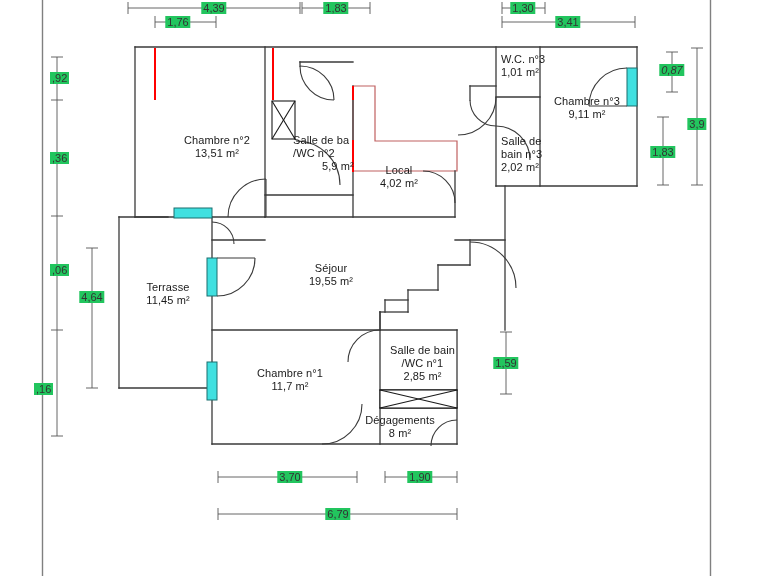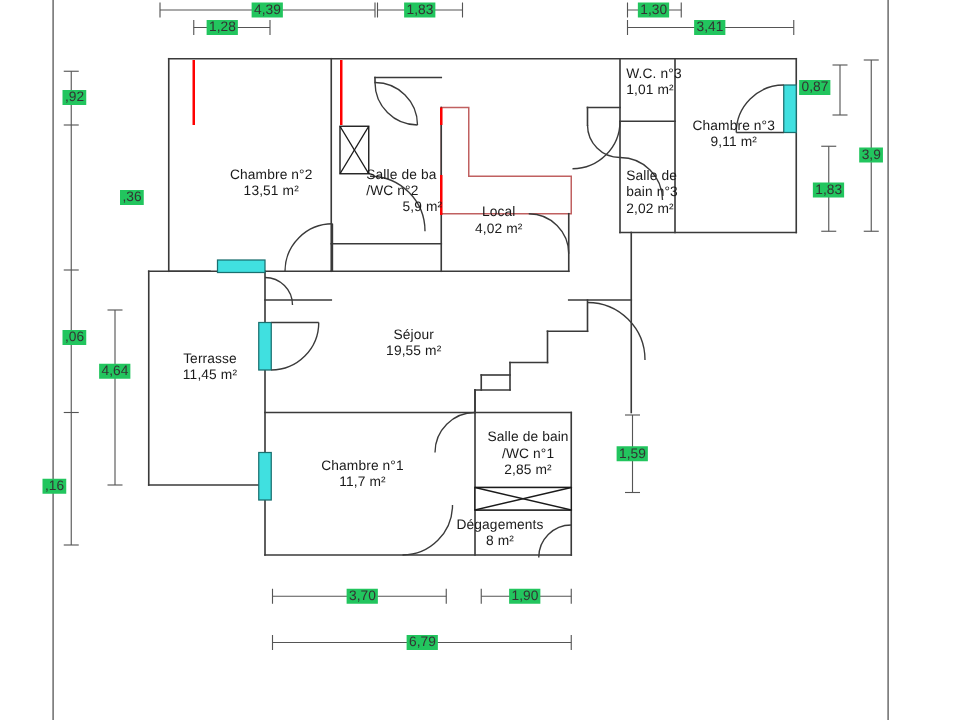--- a/index.html
+++ b/index.html
@@ -290,33 +290,33 @@
     <span class="rl-area">2,85  m²</span>
   </div>
 
   <div class="room-label" style="left:400px; top:414px; transform:translateX(-50%);">
     <span class="rl-name">Dégagements</span>
     <span class="rl-area">8  m²</span>
   </div>
 
   <div class="dim-label" style="left:214px; top:2px; transform:translateX(-50%);">4,39</div>
   <div class="dim-label" style="left:336px; top:2px; transform:translateX(-50%);">1,83</div>
-  <div class="dim-label" style="left:178px; top:16px; transform:translateX(-50%);">1,28</div>
+  <div class="dim-label" style="left:178px; top:16px; transform:translateX(-50%);">1,76</div>
   <div class="dim-label" style="left:523px; top:2px; transform:translateX(-50%);">1,30</div>
   <div class="dim-label" style="left:568px; top:16px; transform:translateX(-50%);">3,41</div>
 
   <div class="dim-label" style="left:290px; top:471px; transform:translateX(-50%);">3,70</div>
   <div class="dim-label" style="left:420px; top:471px; transform:translateX(-50%);text-align:center;">1,90</div>
   <div class="dim-label" style="left:338px; top:508px; transform:translateX(-50%);">6,79</div>
 
   <div class="dim-label" style="left:50px; top:72px;">,92</div>
-  <div class="dim-label" style="left:50px; top:152px;margin-left:46px;">,36</div>
+  <div class="dim-label" style="left:50px; top:152px;">,36</div>
   <div class="dim-label" style="left:50px; top:264px;">,06</div>
   <div class="dim-label" style="left:34px; top:383px;">,16</div>
   <div class="dim-label" style="left:92px; top:291px; transform:translateX(-50%);">4,64</div>
 
-  <div class="dim-label" style="left:652px; top:64px; transform:translateX(-50%);">0,87</div>
+  <div class="dim-label" style="left:672px; top:64px; transform:translateX(-50%);font-style:italic;">0,87</div>
   <div class="dim-label" style="left:663px; top:146px; transform:translateX(-50%);">1,83</div>
   <div class="dim-label" style="left:697px; top:118px; transform:translateX(-50%);">3,9</div>
 
   <div class="dim-label" style="left:506px; top:357px; transform:translateX(-50%);">1,59</div>
 
 </div>
 
 </body></html>

